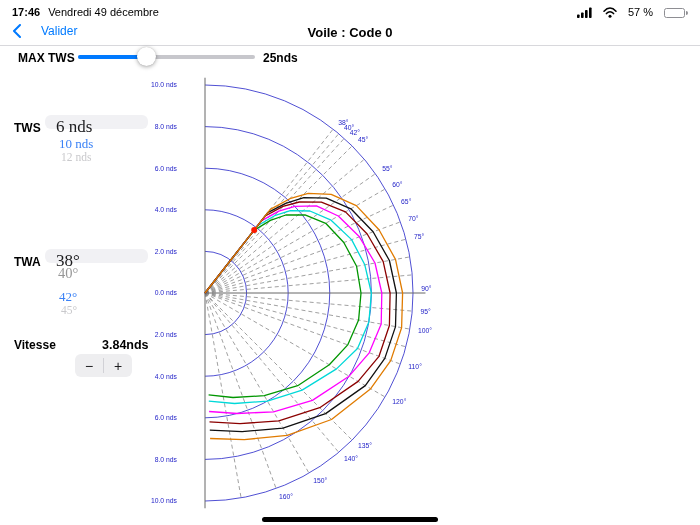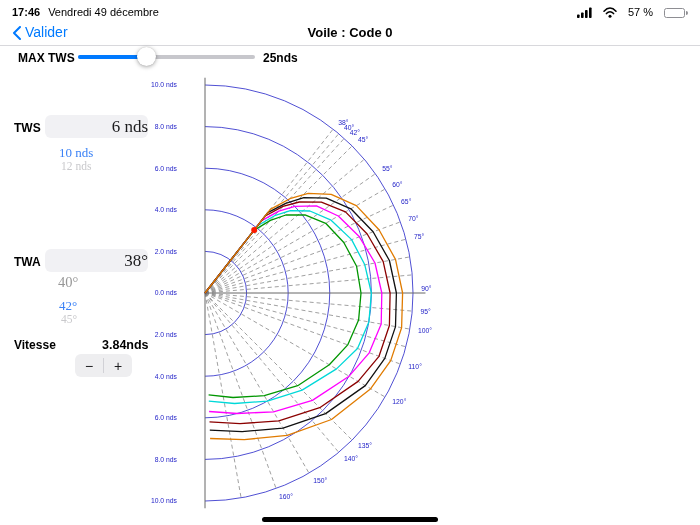--- a/index.html
+++ b/index.html
@@ -13,22 +13,22 @@
   .status-left{display:flex;gap:8px;align-items:baseline;}
   .status-time{font-weight:700;}
   .status-right{display:flex;gap:11px;align-items:flex-end;}
   .battery{display:flex;align-items:center;}
   .battery-body{position:relative;width:21px;height:10px;border:1px solid #8e8e93;border-radius:2.5px;padding:1px;}
   .battery-fill{height:100%;width:57%;background:#000;border-radius:1px;}
   .battery-tip{width:2px;height:4px;background:#8e8e93;border-radius:0 2px 2px 0;margin-left:1px;}
 
   
   .nav-bar{position:absolute;top:20px;left:0;right:0;height:26px;background:#fff;border-bottom:1px solid #d8d8dc;}
-  .back-button{position:absolute;left:12px;top:4px;display:flex;align-items:flex-end;gap:4px;
-    color:#007aff;font-size:14px;cursor:pointer;}
+  .back-button{position:absolute;left:12px;top:4px;display:flex;align-items:flex-end;gap:20px;
+    color:#007aff;font-size:12px;cursor:pointer;}
   .nav-title{position:absolute;left:0;right:0;top:5px;text-align:center;font-weight:700;font-size:13px;}
 
   
   .maxtws-label{position:absolute;left:10px;top:51px;font-size:12px;font-weight:700;margin-left:8px;}
   .slider{position:absolute;left:78px;top:47px;width:177px;height:20px;cursor:pointer;}
   .slider-track{position:absolute;top:8px;left:0;right:0;height:3.5px;border-radius:2px;background:#c7c7cc;}
   .slider-fill{width:38%;height:100%;background:#007aff;border-radius:2px;}
   .slider-thumb{position:absolute;left:59px;top:0;width:19px;height:19px;border-radius:50%;background:#fff;
     box-shadow:0 1px 4px rgba(0,0,0,.35),0 0 1px rgba(0,0,0,.2);}
   .maxtws-value{position:absolute;left:263px;top:51px;font-size:12px;font-weight:700;}
@@ -37,22 +37,22 @@
   .ctl-label{position:absolute;font-size:12px;font-weight:700;}
   #tws-label{left:14px;top:121px;}
   #twa-label{left:14px;top:255px;}
   #vitesse-label{left:14px;top:338px;text-align:right;}
   .vitesse-value{position:absolute;left:82px;top:338px;font-size:12.5px;font-weight:700;margin-left:20px;}
 
   .picker{position:absolute;width:103px;font-family:"Liberation Serif",serif;cursor:grab;}
   #tws-picker{left:45px;top:115px;}
   #twa-picker{left:45px;top:249px;}
   .picker-row{white-space:nowrap;}
-  .picker-row.sel{background:#f1f1f4;border-radius:6px;height:23px;line-height:23px;
-    font-size:17px;color:#1c1c1e;padding-left:11px;text-align:right;}
+  .picker-row.sel{background:#f1f1f4;border-radius:6px;height:14px;line-height:23px;
+    font-size:17px;color:#1c1c1e;padding-left:11px;}
   .picker-row.r2{font-size:14.5px;color:#979797;line-height:17px;padding-left:13px;margin-top:2px;}
   .picker-row.r3{font-size:13px;color:#3b82f6;line-height:14px;padding-left:14px;margin-top:8px;}
   .picker-row.r4{font-size:11.5px;color:#c9c9cc;line-height:12px;padding-left:16px;}
 
   .stepper{position:absolute;left:75px;top:354px;width:57px;height:23px;background:#eeeef0;
     border-radius:6px;display:flex;overflow:hidden;}
   .stepper-btn{flex:1;display:flex;align-items:center;justify-content:center;font-size:14px;
     color:#1c1c1e;cursor:pointer;}
   .stepper-divider{width:1px;background:#d1d1d6;margin:4px 0;}
 

